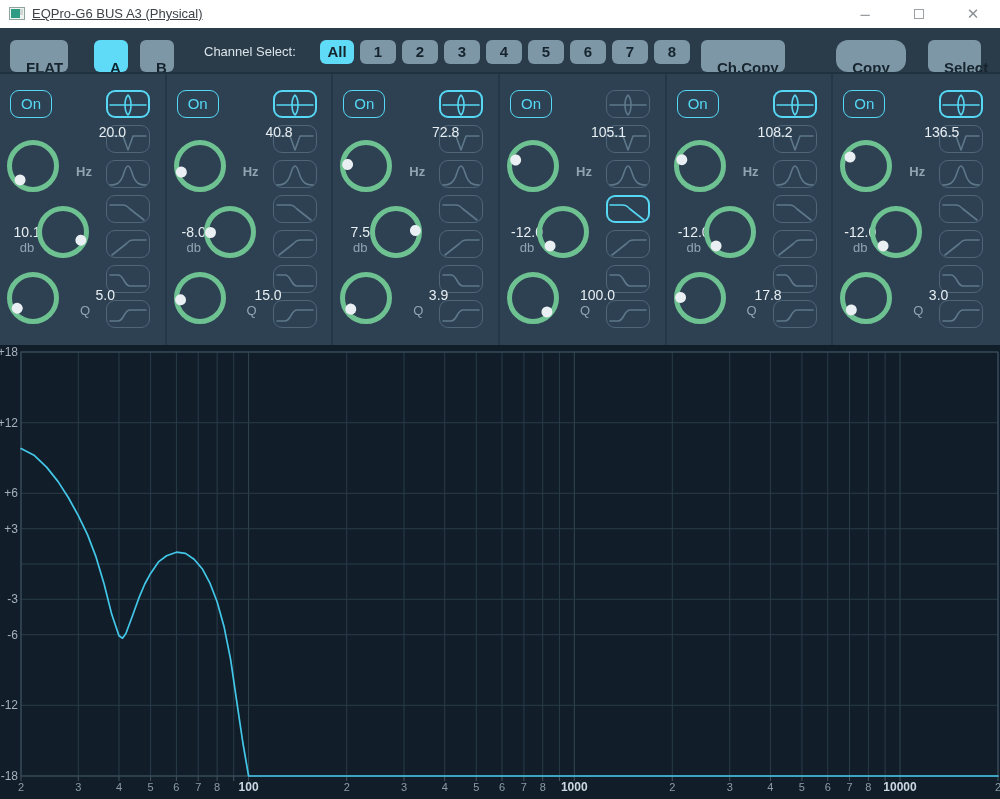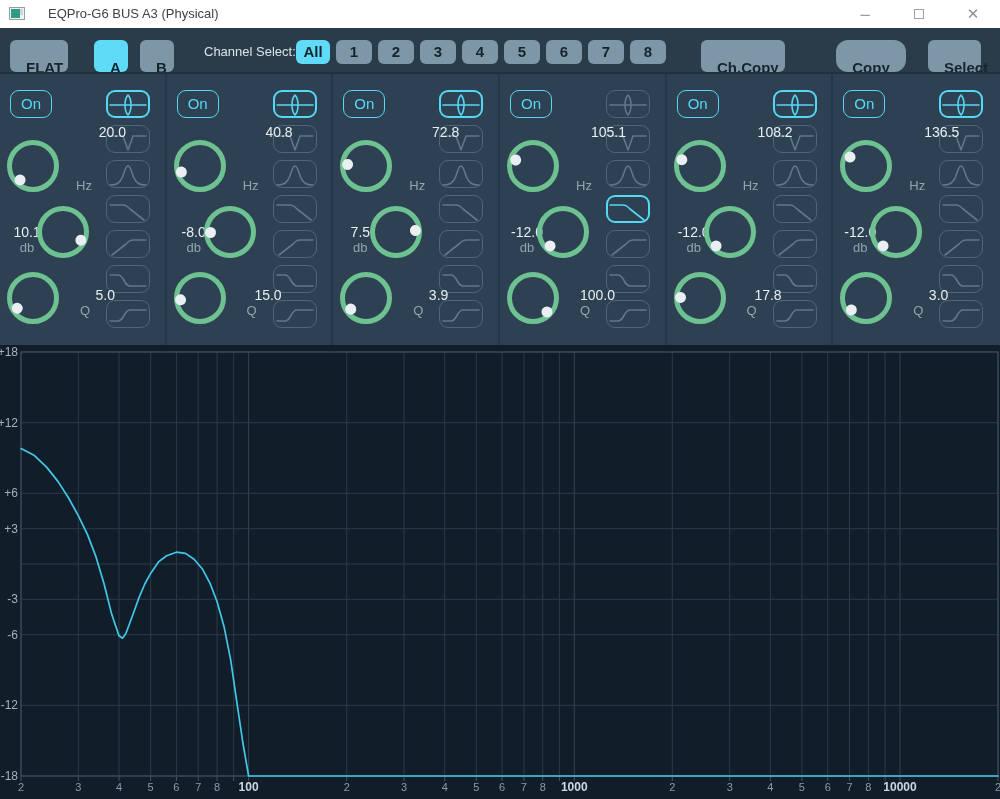--- a/index.html
+++ b/index.html
@@ -5,59 +5,59 @@
   * { box-sizing: border-box; }
   html,body { margin:0; padding:0; background:#111e2a; }
   body { font-family:"Liberation Sans", sans-serif; }
   .window { position:relative; width:1000px; height:799px; background:#2d4153; overflow:hidden; }
 
   
   .titlebar { position:absolute; top:0; left:0; width:1000px; height:28px; background:#ffffff; }
   .app-icon { position:absolute; left:9px; top:7px; width:16px; height:13px; background:#eef3f0; border:1px solid #8ea39b; }
   .app-icon .ic-main { position:absolute; left:1px; top:1px; width:9px; height:9px; background:#2e9c85; }
   .app-icon .ic-side { position:absolute; right:1px; top:1px; width:3px; height:6px; background:#cfd8d4; }
-  .title-text { position:absolute; left:48px; top:6px; font-size:13px; color:#3d4347; white-space:nowrap; }
+  .title-text { position:absolute; left:32px; top:6px; font-size:13px; color:#3d4347; white-space:nowrap;text-decoration:underline; }
   .win-controls { position:absolute; right:0; top:0; height:28px; display:flex; }
   .win-btn { width:54px; height:28px; display:flex; align-items:center; justify-content:center; color:#787d81; font-size:13px; cursor:default; }
   .max-box { display:inline-block; width:10px; height:10px; border:1px solid #9aa0a4; }
   .close-glyph { font-size:15px; color:#8a9094; }
 
   
   .toolbar { position:absolute; top:28px; left:0; width:1000px; height:44px; background:#2a3c4a; }
   .tb-btn { position:absolute; top:12px; height:24px; background:#7e97a7; border:none; border-radius:6px;
             color:#16242e; font-weight:bold; font-size:15px; line-height:24px; text-align:center; padding:16px;
             font-family:inherit; cursor:default; }
   .tb-btn.active { background:#5fdbf7; color:#0f242f; }
   .btn-flat { left:10px; width:58px; }
   .btn-a { left:94px; width:34px; }
   .btn-b { left:140px; width:34px; }
   .ch-label { position:absolute; left:204px; top:12px; height:24px; line-height:24px; font-size:13px; color:#dbe4ea; }
   .channels { position:absolute; left:296px; top:12px; display:flex; gap:6px; }
   .ch-btn { position:static; width:36px; height:24px; background:#7e97a7; border:none; border-radius:6px;
             color:#16242e; font-weight:bold; font-size:15px; line-height:24px; text-align:center; padding:0; font-family:inherit; }
-  .ch-btn.active { background:#5fdbf7; }
+  .ch-btn.active { background:#5fdbf7;margin-left:24px; }
   .ch-btn:first-child { width:34px; }
   .btn-chcopy { left:701px; width:84px; }
   .btn-copyall { left:836px; width:70px;border-radius:12px; }
   .btn-paste { left:928px; width:53px; }
 
   
   .bands { position:absolute; top:72px; left:0; width:1000px; height:273px; background:#2d4153;
            border-top:2px solid #203140; display:grid; grid-template-columns:repeat(6,1fr); }
   .band { position:relative; border-right:2px solid #243648; }
   .band:last-child { border-right:none; }
 
   .on-btn { position:absolute; left:10px; top:16px; width:42px; height:28px; background:transparent;
             border:1.5px solid #56d7f3; border-radius:9px; color:#56d7f3; font-size:15px; font-family:inherit;
             text-align:center; line-height:24px; padding:0; cursor:default; }
 
   .val  { position:absolute; font-size:14px; color:#e8eef2; }
   .unit { position:absolute; font-size:13px; color:#90a4b2; }
   .freq-val  { left:26px; top:50px;  width:100px; text-align:right; }
-  .hz-unit   { left:76px; top:104px;  width:30px; }
+  .hz-unit   { left:76px; top:90px;  width:30px;font-weight:bold; }
   .gain-val  { left:0;    top:150px; width:54px; text-align:center; }
   .gain-unit { left:0;    top:166px; width:54px; text-align:center; }
   .q-val     { left:55px; top:213px; width:60px; text-align:right; }
   .q-unit    { left:55px; top:229px; width:60px; text-align:center; }
 
   .knob { position:absolute; width:52px; height:52px; border:5px solid #6ec191; border-radius:50%; }
   .freq-knob { left:7px;  top:66px;  }
   .gain-knob { left:37px; top:132px; }
   .q-knob    { left:7px;  top:198px; }
   .indicator { position:absolute; left:50%; top:50%; width:11px; height:11px; margin:-5.5px 0 0 -5.5px;

